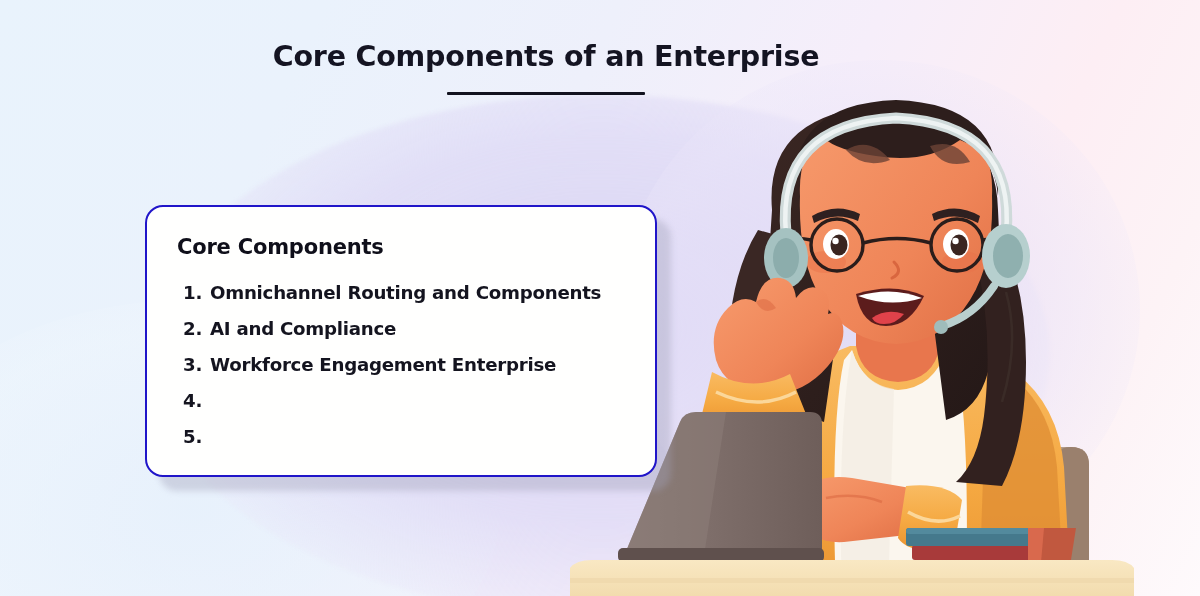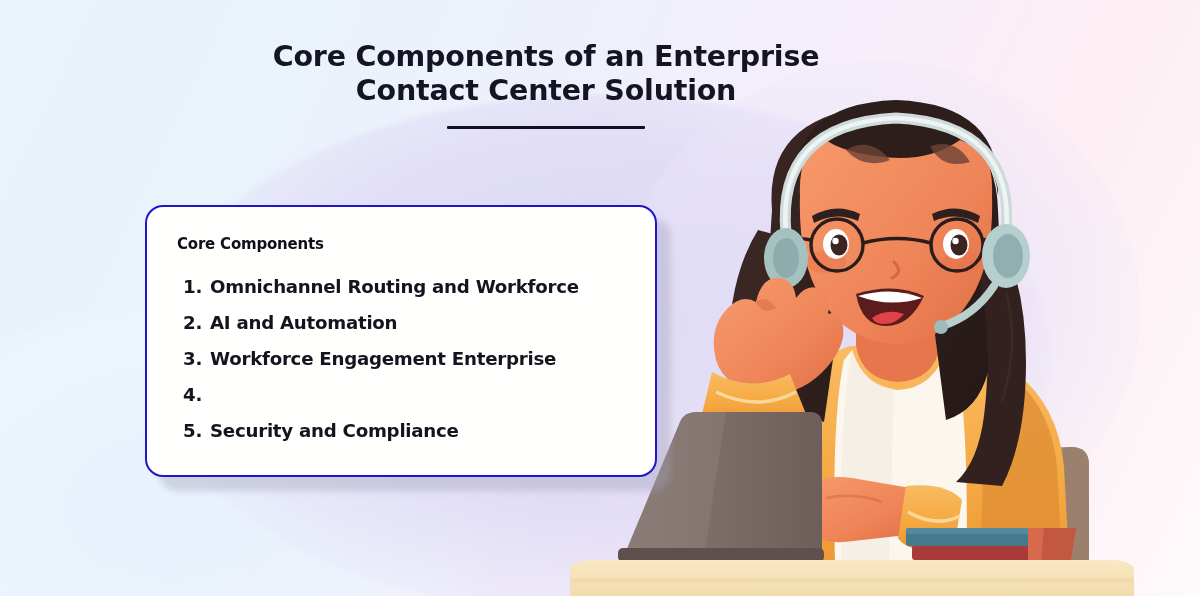--- a/index.html
+++ b/index.html
@@ -76,21 +76,21 @@
     position:relative;
     width:512px; height:272px;
     background:#fffffe;
     border:2.2px solid #2015c9;
     border-radius:18px;
     padding:28px 26px 16px 30px;
   }
   .card-heading {
     font-family:"DejaVu Sans", sans-serif;
     font-weight:bold;
-    font-size:15px;
+    font-size:21px;
     color:#0f0f1a;
     letter-spacing:-0.2px;
     margin-bottom:16px;
   }
   .card-list { list-style:none; margin:0; padding:0 0 0 6px; }
   .card-list li {
     display:flex;
     align-items:baseline;
     font-size:18.2px;
     line-height:36px;
@@ -258,45 +258,43 @@
 
       <g>
         <path d="M570 568 q6 -8 22 -8 h520 q16 0 22 8 v28 h-564 z" fill="url(#gDesk)"></path>
         <path d="M570 578 h564 v5 h-564 z" fill="#ecd6a9" opacity=".6"></path>
       </g>
     </g>
   </svg>
 
   <div class="title-block">
     <div class="title-line">Core Components of an Enterprise</div>
-    <div class="title-line">Contact Center Solution</div>
     <div class="title-rule"></div>
   </div>
 
   <div class="card-wrap">
     <div class="card-shadow"></div>
     <div class="card">
       <div class="card-heading">Core Components</div>
       <ol class="card-list" id="card-list">
           <li>
             <span class="li-num">1.</span>
-            <span class="li-text">Omnichannel Routing and Workforce</span>
+            <span class="li-text">Omnichannel Routing and Components</span>
           </li>
           <li>
             <span class="li-num">2.</span>
-            <span class="li-text">AI and Automation</span>
+            <span class="li-text">AI and Compliance</span>
           </li>
           <li>
             <span class="li-num">3.</span>
             <span class="li-text">Workforce Engagement Enterprise</span>
           </li>
           <li>
             <span class="li-num">4.</span>
           </li>
           <li>
             <span class="li-num">5.</span>
-            <span class="li-text">Security and Compliance</span>
           </li>
         </ol>
     </div>
   </div>
 
 </div>
 
 </body></html>

